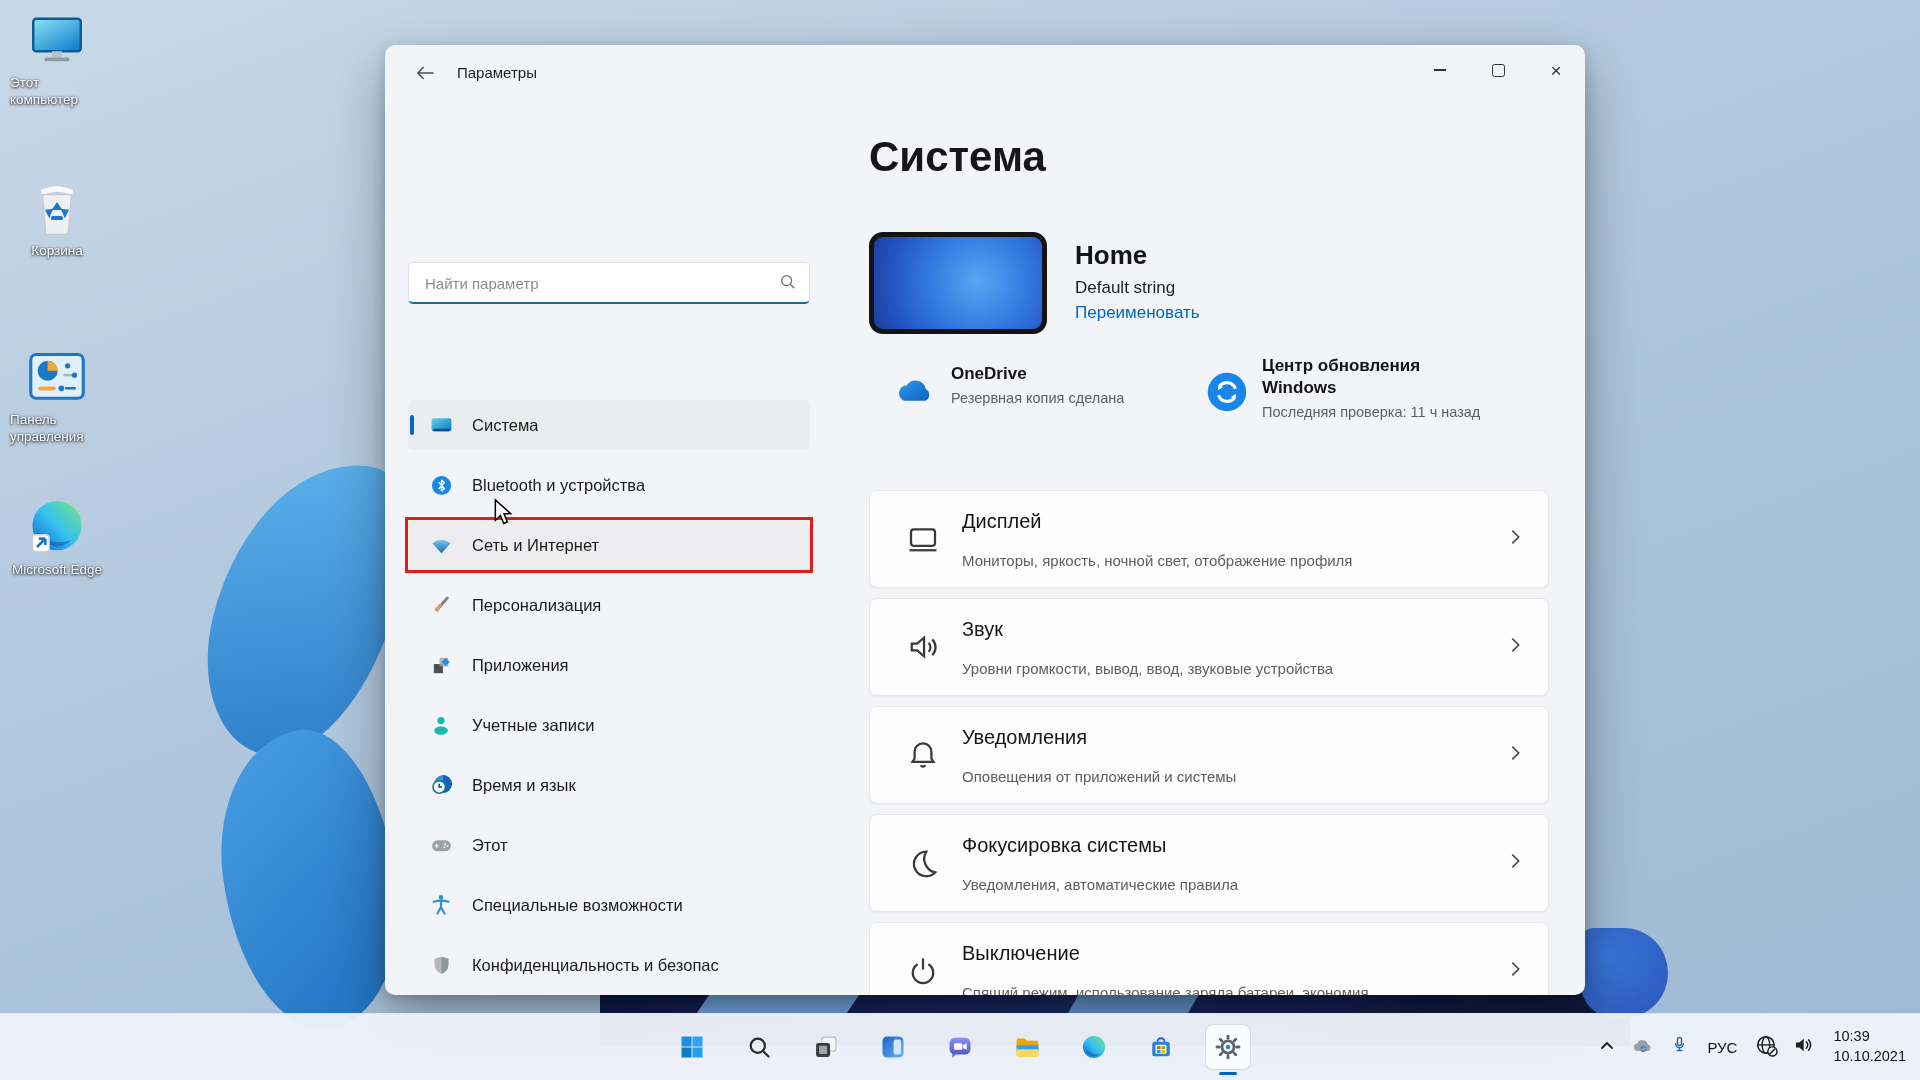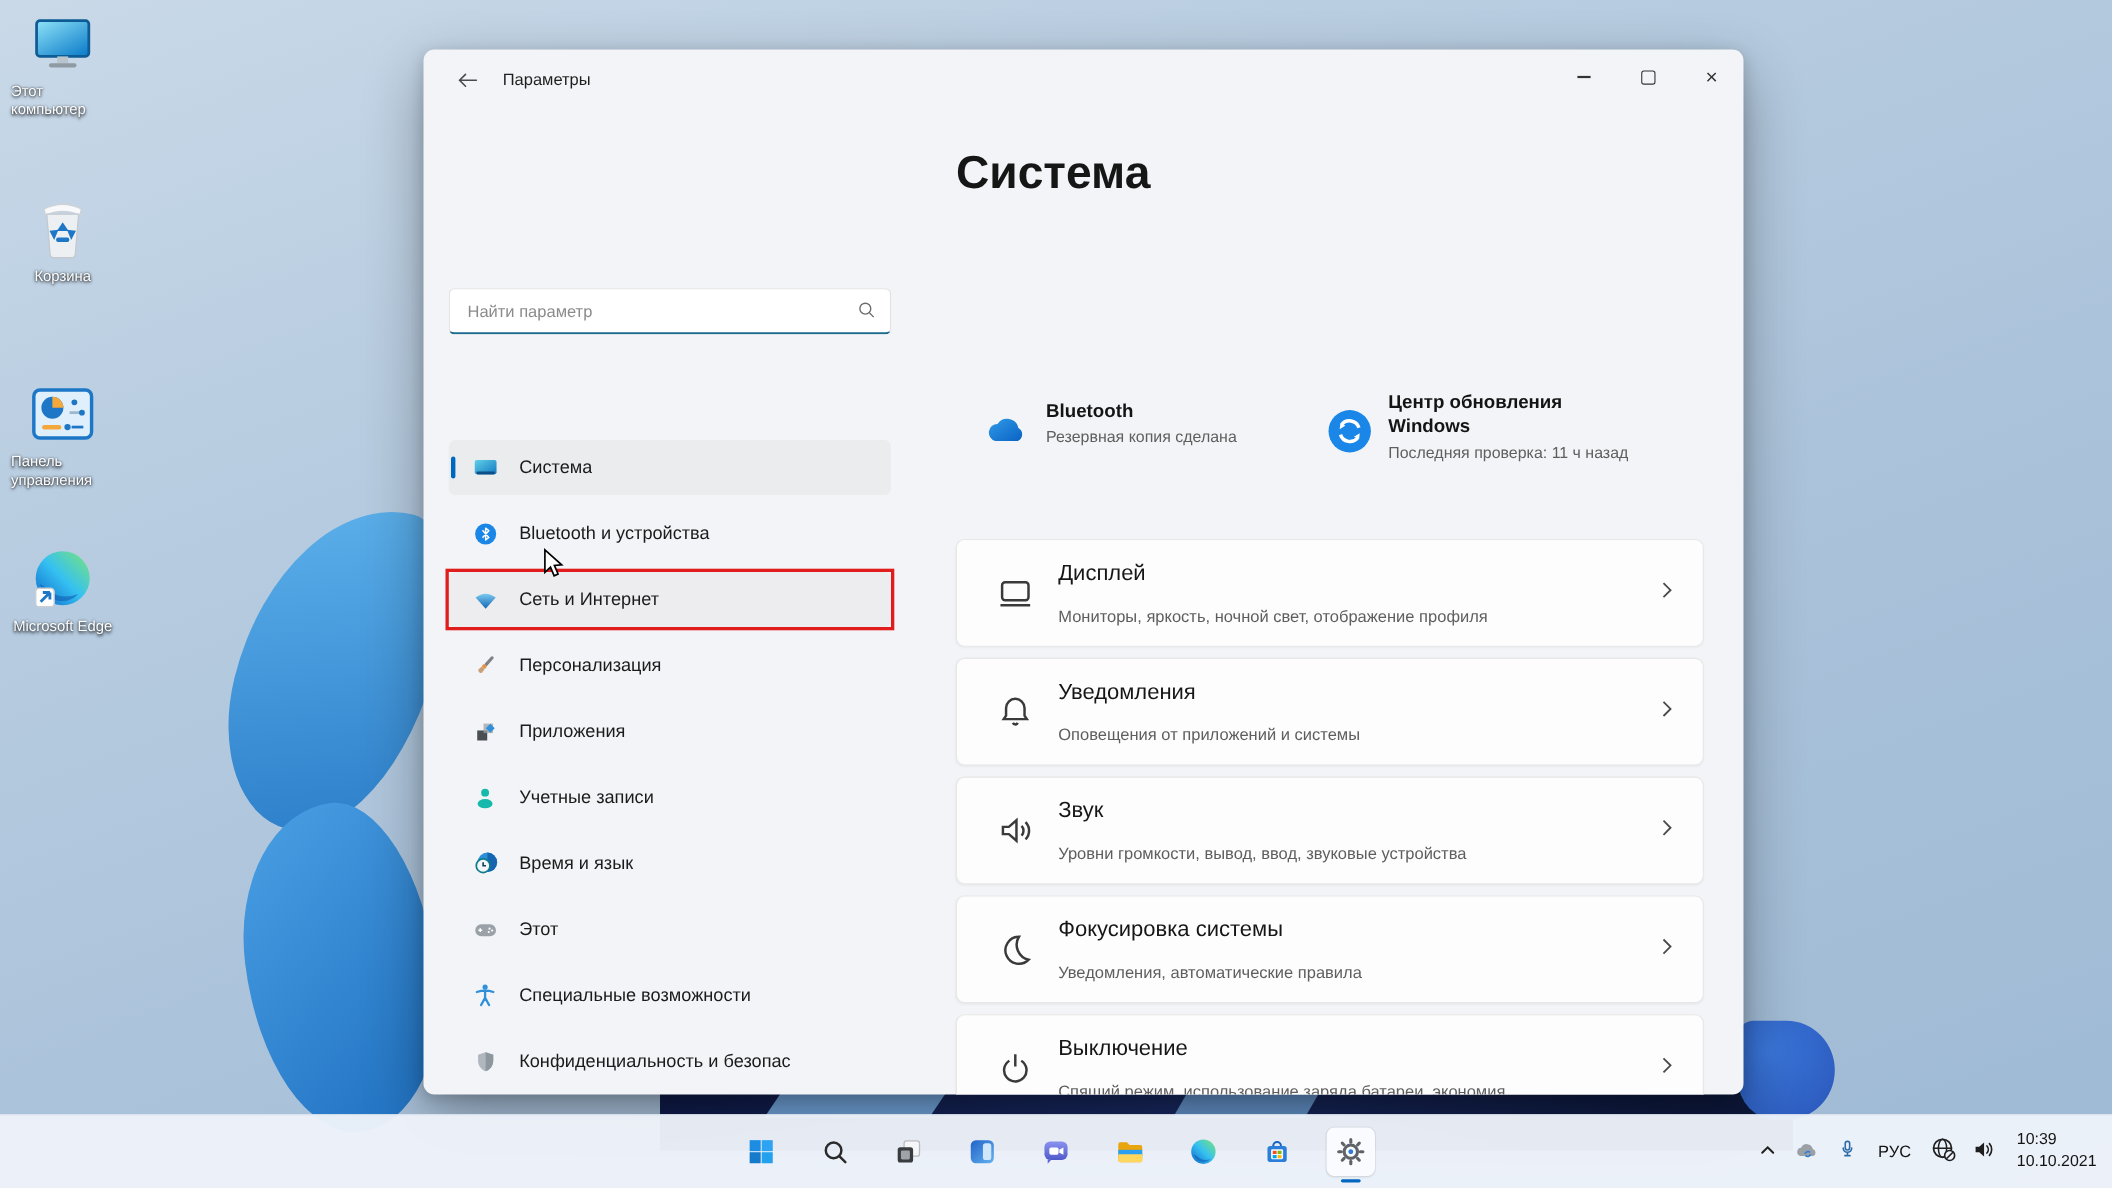--- a/index.html
+++ b/index.html
@@ -333,36 +333,44 @@
         </span>
         <span class="nlabel">Конфиденциальность и безопас</span>
       </div>
 
     </div>
   </div>
 
   <div class="main">
     <div class="page-title">Система</div>
 
+    <div class="hero">
+      <div class="hero-img"></div>
+      <div class="hero-txt">
+        <div class="hero-name">Home</div>
+        <div class="hero-desc">Default string</div>
+        <div class="hero-link">Переименовать</div>
+      </div>
+    </div>
 
     <div class="status-onedrive">
       <span class="od-icon">
         <svg width="42" height="28" viewBox="0 0 32 20">
             <defs>
               <linearGradient id="odg" x1="0" y1="0" x2="1" y2="1">
                 <stop offset="0" stop-color="#2f9bе8"></stop>
                 <stop offset="0" stop-color="#2f9be8"></stop>
                 <stop offset="1" stop-color="#0b62c4"></stop>
               </linearGradient>
             </defs>
         <path d="M9 17.5 a6 6 0 0 1 1.5 -11.8 A8 8 0 0 1 25 8.5 a5 5 0 0 1 -.5 9 Z" fill="url(#odg)"></path>
           </svg>
       </span>
       <span class="st-txt">
-        <div class="st-title">Bluetooth</div>
+        <div class="st-title">OneDrive</div>
         <div class="st-sub">Резервная копия сделана</div>
       </span>
     </div>
 
     <div class="status-update">
       <span class="up-icon">
         <svg width="42" height="42" viewBox="0 0 24 24">
             <circle cx="12" cy="12" r="11" fill="#1a86e8"></circle>
         <path d="M7.2 13.8 a5.2 5.2 0 0 0 9 1.6 M16.8 10.2 a5.2 5.2 0 0 0 -9 -1.6" stroke="#fff" stroke-width="1.8" fill="none"></path>
         <path d="M17.2 13 l-.3 3 -2.7 -1.1 Z M6.8 11 l.3 -3 2.7 1.1 Z" fill="#fff"></path>
@@ -388,44 +396,44 @@
         </span>
         <span class="chev">
           <svg width="18" height="22" viewBox="0 0 18 24">
               <path d="M6 5 l7 7 -7 7" stroke="#4a4a4a" stroke-width="1.8" fill="none"></path>
             </svg>
         </span>
       </div>
       <div class="card">
         <span class="cicon">
           <svg width="36" height="36" viewBox="0 0 24 24" fill="none" stroke="#3a3a3a" stroke-width="1.5">
+              <path d="M4.5 9.8 v4.4 h3.6 l4.6 4 V5.8 l-4.6 4 Z"></path>
+              <path d="M15.8 9.2 a4.3 4.3 0 0 1 0 5.9 M18.2 6.9 a7.5 7.5 0 0 1 0 10.5"></path>
+            </svg>
+        </span>
+        <span class="ctxt">
+          <div class="ctitle">Звук</div>
+          <div class="csub">Уровни громкости, вывод, ввод, звуковые устройства</div>
+        </span>
+        <span class="chev">
+          <svg width="18" height="22" viewBox="0 0 18 24">
+              <path d="M6 5 l7 7 -7 7" stroke="#4a4a4a" stroke-width="1.8" fill="none"></path>
+            </svg>
+        </span>
+      </div>
+      <div class="card">
+        <span class="cicon">
+          <svg width="36" height="36" viewBox="0 0 24 24" fill="none" stroke="#3a3a3a" stroke-width="1.5">
               <path d="M12 4.2 a5.6 5.6 0 0 1 5.6 5.6 v4.6 l1.4 2.1 H5 l1.4 -2.1 V9.8 A5.6 5.6 0 0 1 12 4.2 Z"></path>
               <path d="M10.5 18.8 a1.7 1.7 0 0 0 3 0"></path>
             </svg>
         </span>
         <span class="ctxt">
           <div class="ctitle">Уведомления</div>
           <div class="csub">Оповещения от приложений и системы</div>
-        </span>
-        <span class="chev">
-          <svg width="18" height="22" viewBox="0 0 18 24">
-              <path d="M6 5 l7 7 -7 7" stroke="#4a4a4a" stroke-width="1.8" fill="none"></path>
-            </svg>
-        </span>
-      </div>
-      <div class="card">
-        <span class="cicon">
-          <svg width="36" height="36" viewBox="0 0 24 24" fill="none" stroke="#3a3a3a" stroke-width="1.5">
-              <path d="M4.5 9.8 v4.4 h3.6 l4.6 4 V5.8 l-4.6 4 Z"></path>
-              <path d="M15.8 9.2 a4.3 4.3 0 0 1 0 5.9 M18.2 6.9 a7.5 7.5 0 0 1 0 10.5"></path>
-            </svg>
-        </span>
-        <span class="ctxt">
-          <div class="ctitle">Звук</div>
-          <div class="csub">Уровни громкости, вывод, ввод, звуковые устройства</div>
         </span>
         <span class="chev">
           <svg width="18" height="22" viewBox="0 0 18 24">
               <path d="M6 5 l7 7 -7 7" stroke="#4a4a4a" stroke-width="1.8" fill="none"></path>
             </svg>
         </span>
       </div>
       <div class="card">
         <span class="cicon">
           <svg width="36" height="36" viewBox="0 0 24 24" fill="none" stroke="#3a3a3a" stroke-width="1.5">

